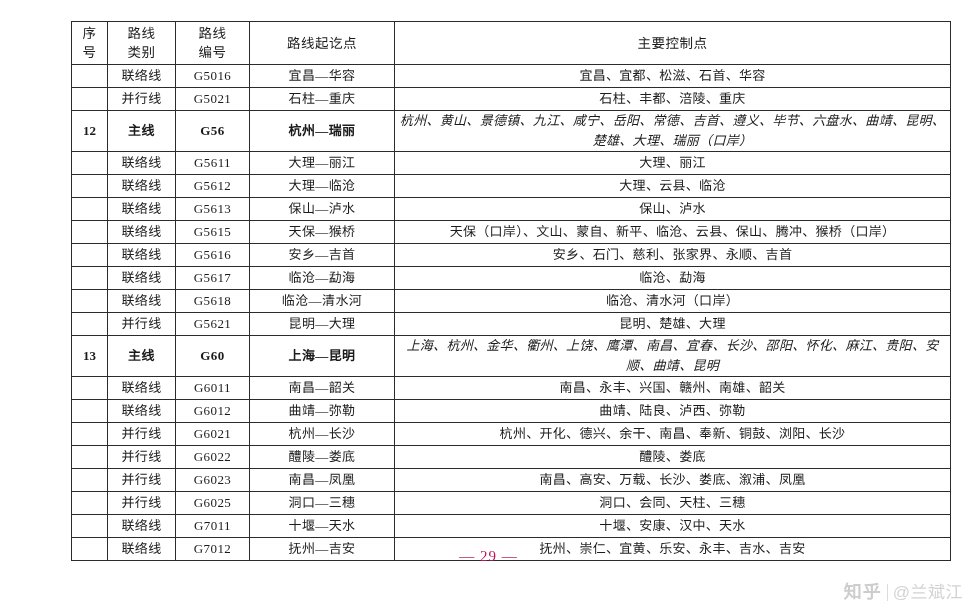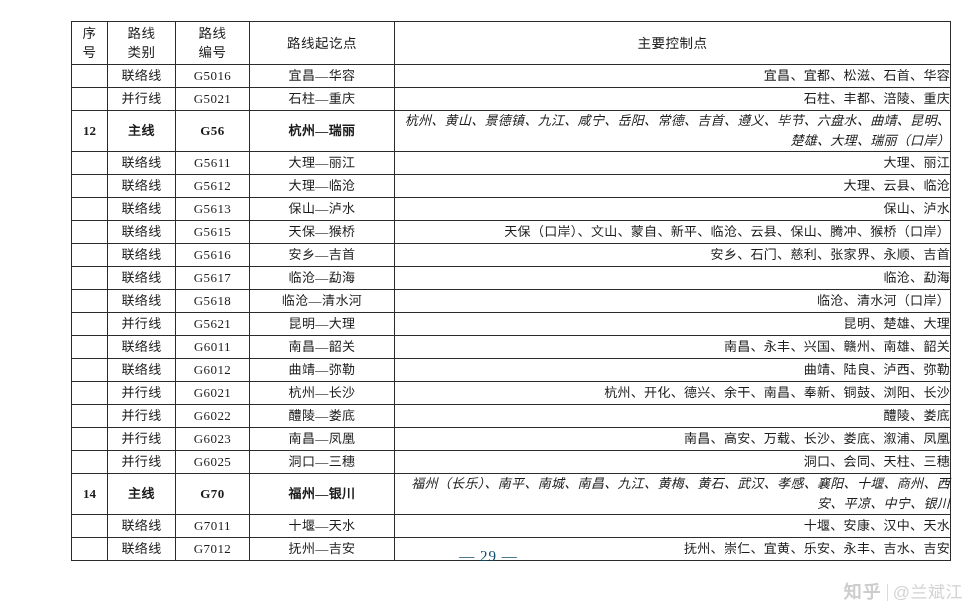--- a/index.html
+++ b/index.html
@@ -76,21 +76,21 @@
     font-weight: bold;
     font-size: 13px;
     margin-top: 42px;
   }
   td.cat, td.code, td.endpoint {
     text-align: center;
     letter-spacing: 0.4px;
     padding: 1px 2px;
   }
   td.ctrl {
-    text-align: right;
+    text-align: center;
     padding: 1px 4px 1px 5px;
     letter-spacing: 0.3px;
   }
   tr.main-row td.cat,
   tr.main-row td.code,
   tr.main-row td.endpoint,
   tr.main-row td.seq {
     font-weight: bold;
   }
   tr.main-row td {
@@ -106,21 +106,21 @@
 
   
   .page-number {
     position: absolute;
     left: 0;
     top: 548px;
     width: 977px;
     text-align: center;
     font-size: 15px;
     font-family: "Liberation Serif", "DejaVu Serif", serif;
-    color: #0c4a6e;
+    color: #be185d;
     letter-spacing: 1px;
   }
 
   
   .watermark {
     position: absolute;
     right: 14px;
     bottom: 10px;
     display: flex;
     align-items: center;
@@ -273,20 +273,29 @@
           </tr>
           <tr>
             <td class="seq"></td>
             <td class="cat">并行线</td>
             <td class="code">G5621</td>
             <td class="endpoint">昆明—大理</td>
             <td class="ctrl">
               <span class="ctrl-text">昆明、楚雄、大理</span>
             </td>
           </tr>
+          <tr class="main-row">
+            <td class="seq">13</td>
+            <td class="cat">主线</td>
+            <td class="code">G60</td>
+            <td class="endpoint">上海—昆明</td>
+            <td class="ctrl">
+              <span class="ctrl-text">上海、杭州、金华、衢州、上饶、鹰潭、南昌、宜春、长沙、邵阳、怀化、麻江、贵阳、安顺、曲靖、昆明</span>
+            </td>
+          </tr>
           <tr>
             <td class="seq"></td>
             <td class="cat">联络线</td>
             <td class="code">G6011</td>
             <td class="endpoint">南昌—韶关</td>
             <td class="ctrl">
               <span class="ctrl-text">南昌、永丰、兴国、赣州、南雄、韶关</span>
             </td>
           </tr>
           <tr>
@@ -325,29 +334,20 @@
               <span class="ctrl-text">南昌、高安、万载、长沙、娄底、溆浦、凤凰</span>
             </td>
           </tr>
           <tr>
             <td class="seq"></td>
             <td class="cat">并行线</td>
             <td class="code">G6025</td>
             <td class="endpoint">洞口—三穗</td>
             <td class="ctrl">
               <span class="ctrl-text">洞口、会同、天柱、三穗</span>
-            </td>
-          </tr>
-          <tr class="main-row">
-            <td class="seq">14</td>
-            <td class="cat">主线</td>
-            <td class="code">G70</td>
-            <td class="endpoint">福州—银川</td>
-            <td class="ctrl">
-              <span class="ctrl-text">福州（长乐）、南平、南城、南昌、九江、黄梅、黄石、武汉、孝感、襄阳、十堰、商州、西安、平凉、中宁、银川</span>
             </td>
           </tr>
           <tr>
             <td class="seq"></td>
             <td class="cat">联络线</td>
             <td class="code">G7011</td>
             <td class="endpoint">十堰—天水</td>
             <td class="ctrl">
               <span class="ctrl-text">十堰、安康、汉中、天水</span>
             </td>

